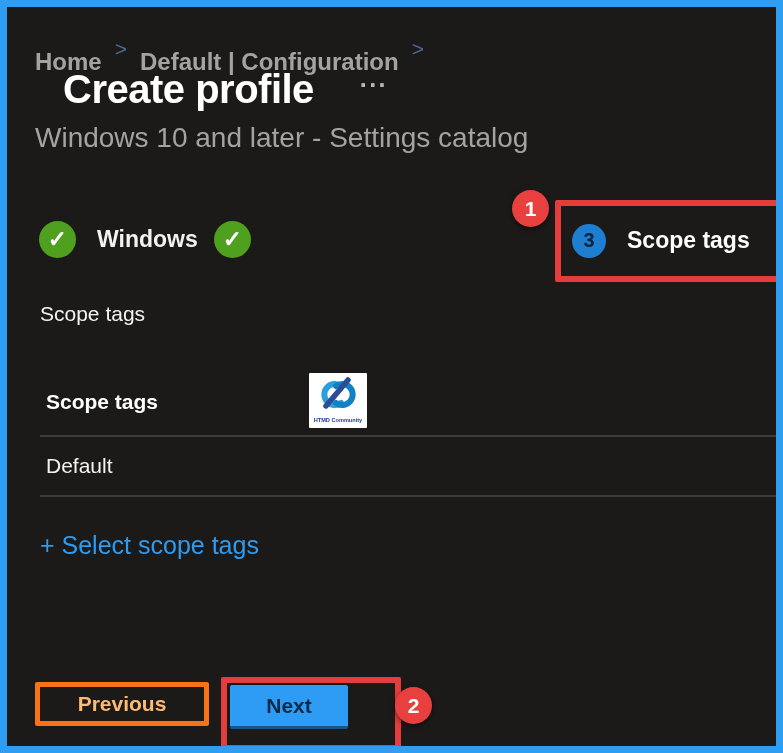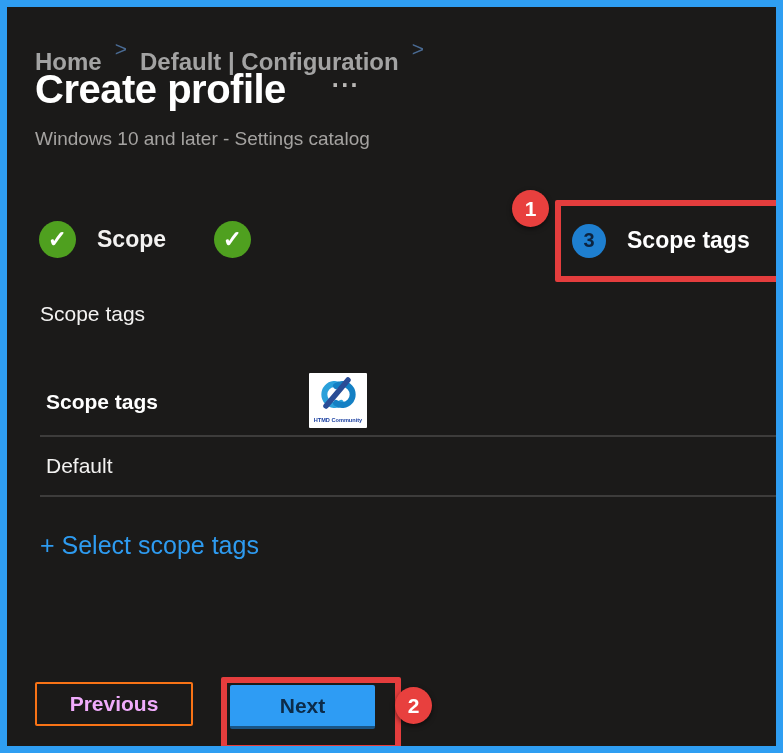--- a/index.html
+++ b/index.html
@@ -15,23 +15,23 @@
   
   #breadcrumb{
     position:absolute;left:28px;top:13px;
     display:flex;align-items:center;gap:13px;
     font-size:24px;font-weight:600;
   }
   .crumb{color:#a3a3a3;text-decoration:none;cursor:pointer;margin-top:28px;}
   .crumb-sep{color:#4a6b94;font-size:21px;font-weight:400;padding-top:2px;}
   
   #title-row{position:absolute;left:28px;top:60px;display:flex;align-items:center;}
-  #page-title{color:#ffffff;font-size:40px;font-weight:700;letter-spacing:-0.5px;}
+  #page-title{color:#ffffff;font-size:40px;font-weight:700;letter-spacing:-0.5px;margin-left:28px;}
   #more-options{color:#b9b7b5;font-size:25px;font-weight:700;margin-left:46px;margin-top:-8px;letter-spacing:1px;cursor:pointer;}
-  #subtitle{position:absolute;left:28px;top:121px;color:#a5a3a1;font-size:19px;}
+  #subtitle{position:absolute;left:28px;top:115px;color:#a5a3a1;font-size:28px;}
   
   .step{position:absolute;display:flex;align-items:center;height:37px;cursor:pointer;}
   #step-basics{left:32px;top:214px;}
   #step-config{left:207px;top:214px;}
   #step-scope{left:565px;top:215px;}
   .step-check{
     width:37px;height:37px;border-radius:50%;
     background:#4fa01f;color:#ffffff;
     display:flex;align-items:center;justify-content:center;
     font-size:23px;font-weight:900;flex:0 0 auto;
@@ -63,27 +63,27 @@
   #row-default{position:absolute;left:39px;top:447px;color:#f3f2f1;font-size:21px;}
   .divider{position:absolute;left:33px;width:736px;height:2px;background:#3d3c3b;}
   #divider-1{top:428px;}
   #divider-2{top:488px;}
   #select-link{position:absolute;left:33px;top:524px;color:#2e9bf0;font-size:25px;cursor:pointer;text-decoration:none;}
   
   #logo{position:absolute;left:302px;top:366px;width:58px;height:55px;background:#ffffff;border-radius:1px;
         display:flex;align-items:center;justify-content:center;}
   
   #previous-button{
-    position:absolute;left:28px;top:675px;width:158px;height:44px;
-    box-sizing:border-box;background:transparent;border:2px solid #f97316;border-radius:2px;
-    color:#f0abfc;font-size:21px;font-weight:700;cursor:pointer;
+    position:absolute;left:28px;top:675px;width:174px;height:44px;
+    box-sizing:border-box;background:transparent;border:5px solid #f97316;border-radius:2px;
+    color:#fdba74;font-size:21px;font-weight:700;cursor:pointer;
     font-family:"Liberation Sans", sans-serif;
   }
   #next-button{
-    position:absolute;left:223px;top:678px;width:145px;height:44px;
+    position:absolute;left:223px;top:678px;width:118px;height:44px;
     box-sizing:border-box;background:#2e9cf4;border:none;border-radius:2px;
     color:#0c2b49;font-size:21px;font-weight:700;cursor:pointer;
     font-family:"Liberation Sans", sans-serif;
     border-bottom:3px solid rgba(0,0,0,0.45);
   }
 </style>
 </head>
 <body>
 
 <div id="frame">
@@ -96,21 +96,21 @@
   </nav>
 
   <div id="title-row">
     <span id="page-title">Create profile</span>
     <span id="more-options">···</span>
   </div>
   <div id="subtitle">Windows 10 and later - Settings catalog</div>
 
   <div class="step" id="step-basics">
     <span class="step-check">✓</span>
-    <span class="step-label">Scope</span>
+    <span class="step-label">Windows</span>
   </div>
   <div class="step" id="step-config">
     <span class="step-check">✓</span>
   </div>
   <div class="step" id="step-scope">
     <span class="step-num">3</span>
     <span class="step-label">Scope tags</span>
   </div>
 
   <div class="anno-box" id="anno-box-1"></div>

